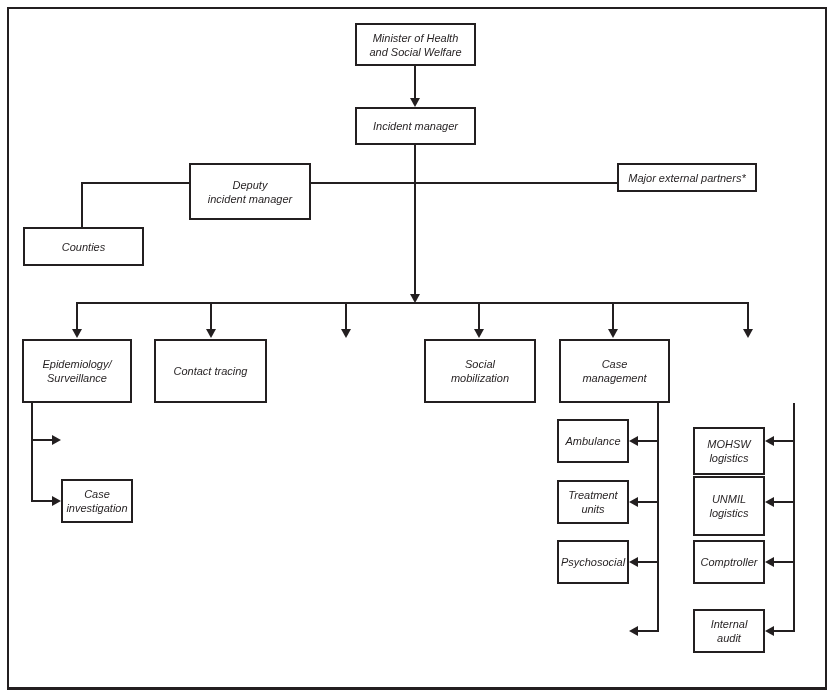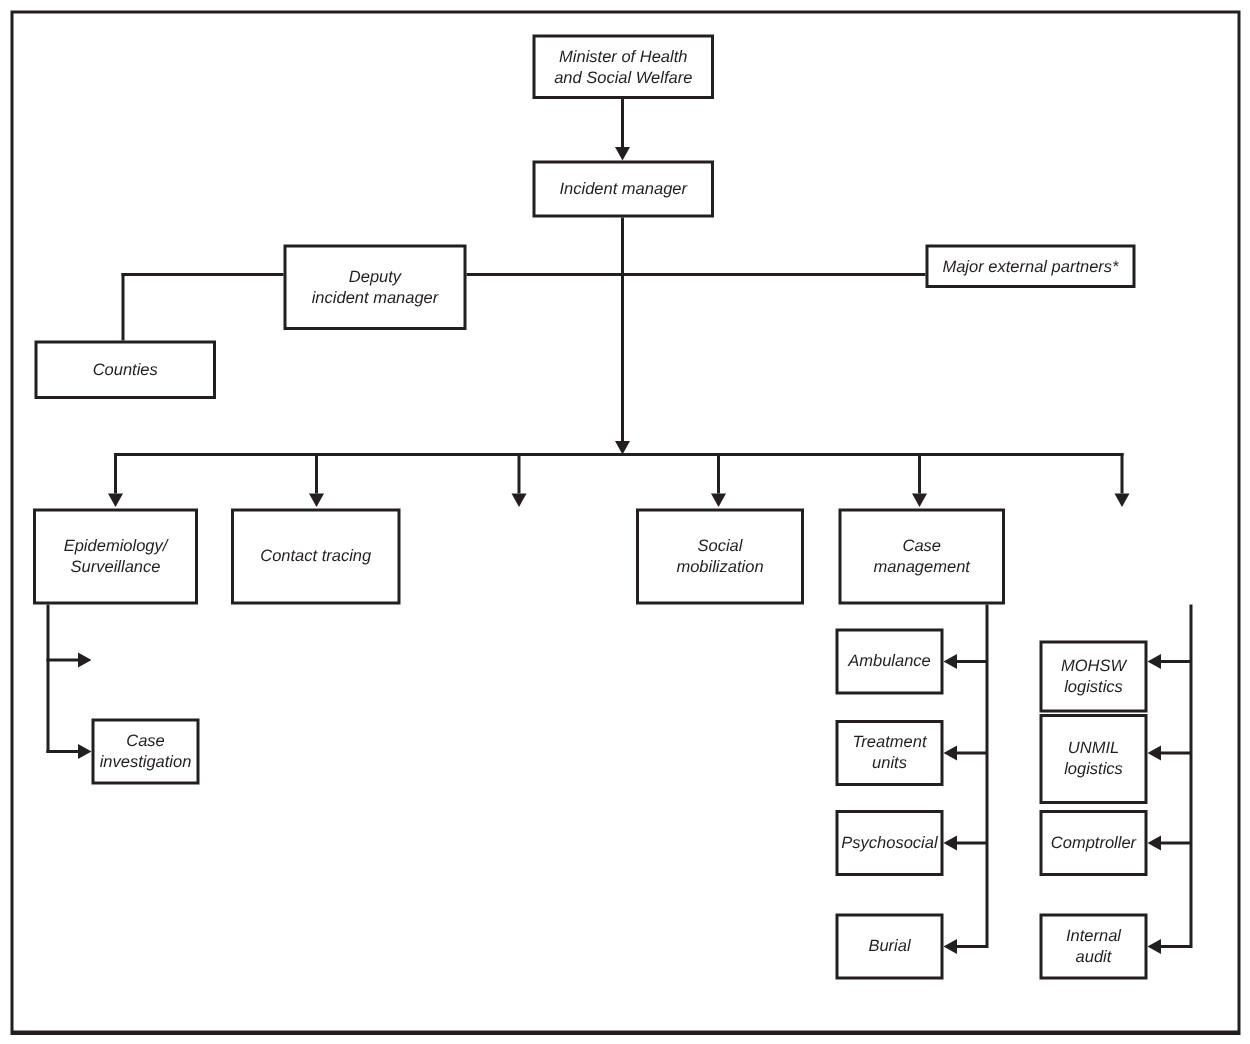--- a/index.html
+++ b/index.html
@@ -76,23 +76,20 @@
   <div class="node" style="left:557px;top:419px;width:72px;height:44px">
       <span class="lbl">Ambulance</span>
     </div>
   <div class="node" style="left:557px;top:480px;width:72px;height:44px">
       <span class="lbl">Treatment
 units</span>
     </div>
   <div class="node" style="left:557px;top:540px;width:72px;height:44px">
       <span class="lbl">Psychosocial</span>
     </div>
-  <div class="node" style="left:557px;top:609px;width:72px;height:44px">
-      <span class="lbl">Burial</span>
-    </div>
 
   <div class="node" style="left:693px;top:427px;width:72px;height:48px">
       <span class="lbl">MOHSW
 logistics</span>
     </div>
   <div class="node" style="left:693px;top:476px;width:72px;height:60px">
       <span class="lbl">UNMIL
 logistics</span>
     </div>
   <div class="node" style="left:693px;top:540px;width:72px;height:44px">

